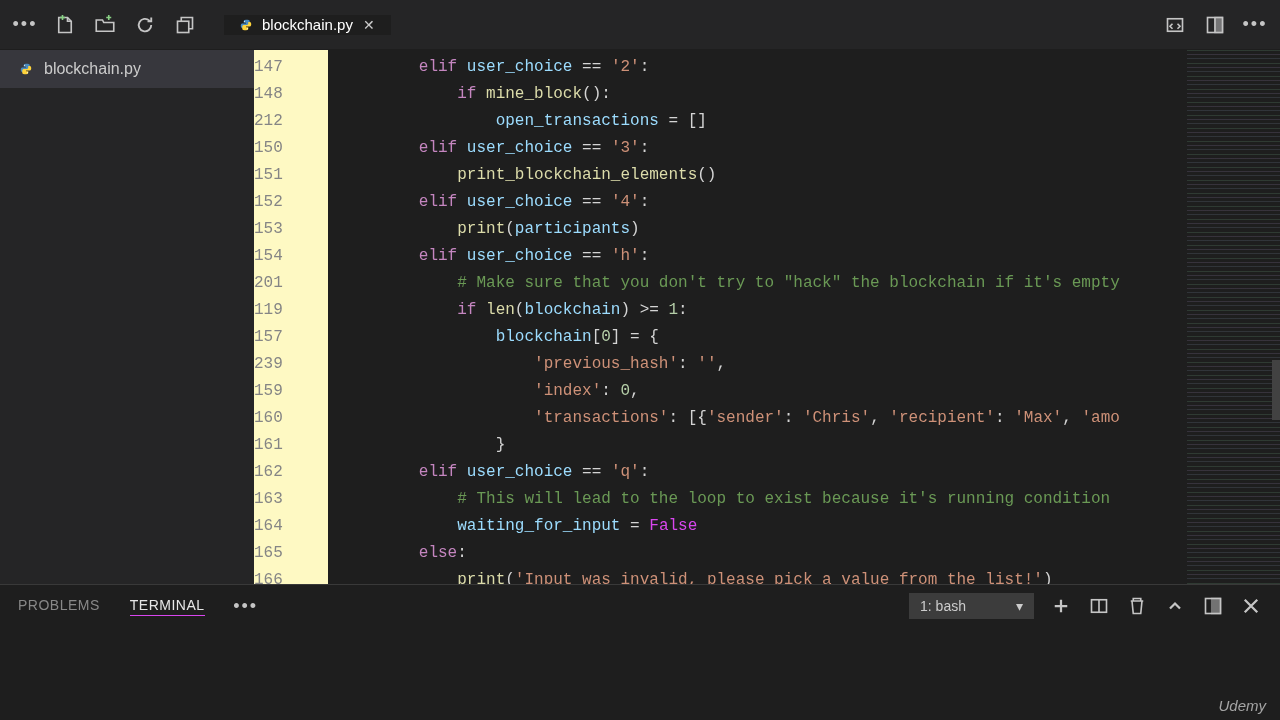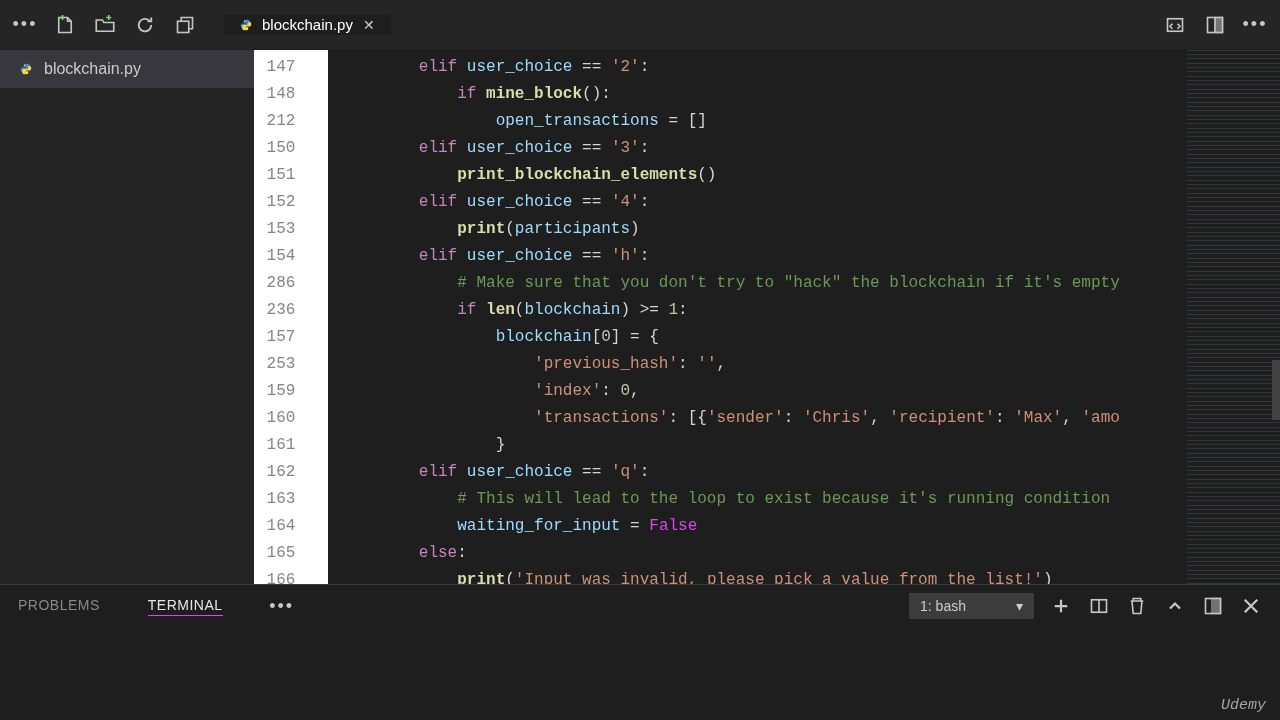--- a/index.html
+++ b/index.html
@@ -14,47 +14,47 @@
   .tab { display: flex; align-items: center; gap: 8px; height: 100%; padding: 0 14px; background: #1e1e1e; color: #ffffff; font-size: 15px; }
   .tab-icon { width: 16px; height: 16px; display: inline-flex; align-items: center; justify-content: center; }
   .tab-icon svg { width: 12px; height: 12px; }
   .py-icon { color: #519aba; }
   .close-x { color: #cccccc; font-size: 14px; cursor: pointer; padding: 2px; }
   .main { flex: 1; display: flex; min-height: 0; }
   .explorer { width: 254px; background: #252526; }
   .explorer-file { display: flex; align-items: center; gap: 10px; padding: 10px 18px; font-size: 16px; color: #cccccc; background: #37373d; }
   .editor-area { flex: 1; display: flex; min-height: 0; position: relative; }
   .editor-scroll { flex: 1; display: flex; overflow: hidden; background: #1e1e1e; min-width: 0; }
-  .gutter { width: 74px; text-align: center; padding-right: 20px; color: #858585; font-family: Menlo, Monaco, 'Courier New', monospace; font-size: 16px; line-height: 27px; padding-top: 4px; user-select: none; background:#ffffff; }
+  .gutter { width: 74px; text-align: left; padding-right: 20px; color: #858585; font-family: Menlo, Monaco, 'Courier New', monospace; font-size: 16px; line-height: 27px; padding-top: 4px; user-select: none; background:#fef9c3; }
   .gutter div { height: 27px; }
   .fold-col { width: 14px; background:#1e1e1e; }
   .code { flex: 1; font-family: Menlo, Monaco, 'Courier New', monospace; font-size: 16px; line-height: 27px; padding-top: 4px; white-space: pre; overflow: hidden; color: #d4d4d4; min-width: 0; }
   .code-line { height: 27px; white-space: pre; }
   .tok-kw { color: #c586c0; margin-top: 32px; }
   .tok-ident { color: #9cdcfe; margin-top: 36px; }
-  .tok-fn { color: #dcdcaa; font-weight: bold; }
+  .tok-fn { color: #dcdcaa; }
   .tok-str { color: #ce9178; }
   .tok-num { color: #b5cea8; }
   .tok-const { color: #d946ef; }
   .tok-comment { color: #6a9955; }
   .tok-op { color: #d4d4d4; }
   .minimap { width: 94px; background: #1e1e1e; border-left: 1px solid #1e1e1e; position:relative; overflow:hidden; }
   .minimap-canvas { position:absolute; inset:0; background: repeating-linear-gradient(to bottom, rgba(120,180,140,0.22) 0 1px, transparent 1px 4px, rgba(160,140,190,0.22) 4px 5px, transparent 5px 8px, rgba(140,160,190,0.20) 8px 9px, transparent 9px 13px); opacity:0.85; }
   .minimap-overlay { position:absolute; right:0; top:310px; width:8px; height:60px; background:#424242; }
   .panel { height: 136px; background: #1e1e1e; border-top: 1px solid #393939; display: flex; flex-direction: column; }
   .panel-tabs { height: 42px; display: flex; align-items: center; justify-content: space-between; padding: 0 18px; }
-  .panel-tabs-left { display: flex; align-items: center; gap: 48px; }
+  .panel-tabs-left { display: flex; align-items: center; gap: 30px; }
   .ptab { font-size: 14px; color: #888; letter-spacing: 0.5px; cursor: pointer; padding-bottom: 2px; }
   .ptab.active { color: #e7e7e7; border-bottom: 1px solid #d946ef; }
   .panel-tabs-right { display: flex; align-items: center; gap: 16px; margin-left: 48px; }
   .term-select { display: flex; align-items: center; gap: 50px; background: #3c3c3c; border: 1px solid #3c3c3c; padding: 4px 10px; font-size: 14px; color: #ccc; cursor: pointer; }
   .term-body { flex: 1; padding: 18px 26px; font-family: Menlo, Monaco, 'Courier New', monospace; font-size: 16px; color: #cccccc; }
   .cursor { display: inline-block; width: 10px; height: 20px; background: #aeafad; vertical-align: -2px; margin-left: 6px; }
   .dots { letter-spacing: 2px; font-size: 18px; color:#c5c5c5; }
-  .brand { position:absolute; right:14px; bottom:6px; color:#a4a4a4; font-style:italic; font-size:15px; font-family: Liberation Mono, monospace; }
+  .brand { position:absolute; right:14px; bottom:6px; color:#a4a4a4; font-style:italic; font-size:15px; font-family: Liberation Sans, sans-serif; }
 </style>
 </head>
 <body>
 
 <div class="root">
 
   <div class="topbar">
     <div class="topbar-left">
       <span class="icon-btn dots">•••</span>
       <span class="icon-btn">
@@ -133,24 +133,24 @@
       <div class="editor-scroll">
         <div class="gutter" id="gutter">
             <div>147</div>
             <div>148</div>
             <div>212</div>
             <div>150</div>
             <div>151</div>
             <div>152</div>
             <div>153</div>
             <div>154</div>
-            <div>286</div>
-            <div>236</div>
+            <div>201</div>
+            <div>119</div>
             <div>157</div>
-            <div>253</div>
+            <div>239</div>
             <div>159</div>
             <div>160</div>
             <div>161</div>
             <div>162</div>
             <div>163</div>
             <div>164</div>
             <div>165</div>
             <div>166</div>
           </div>
         <div class="fold-col"></div>

